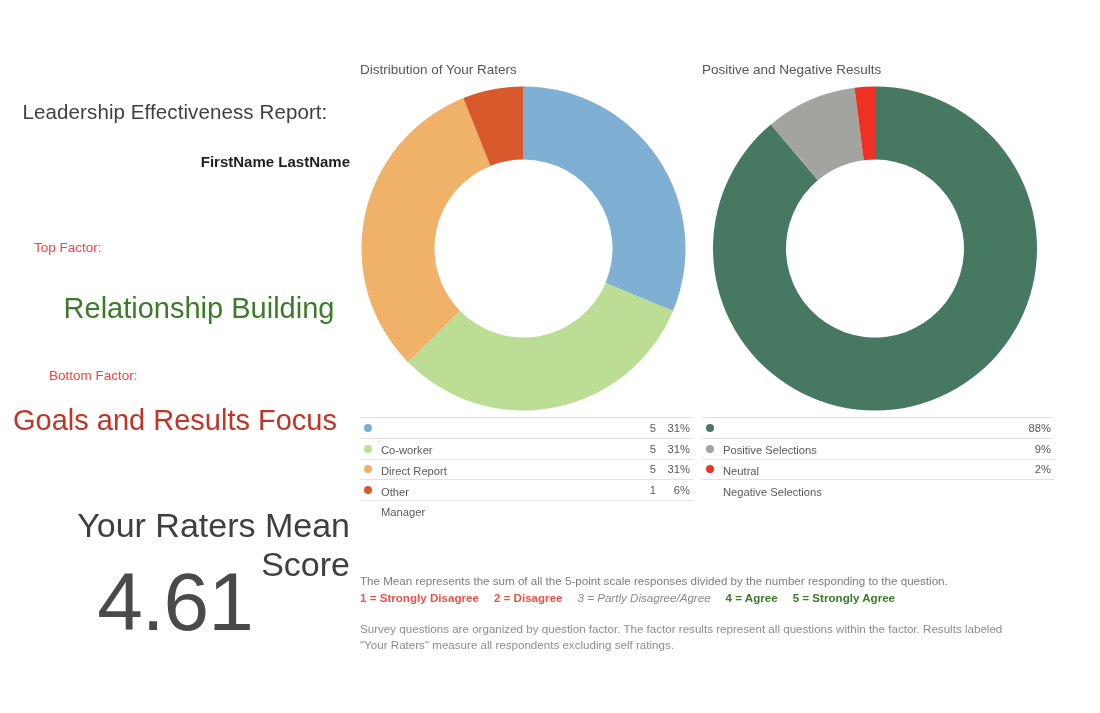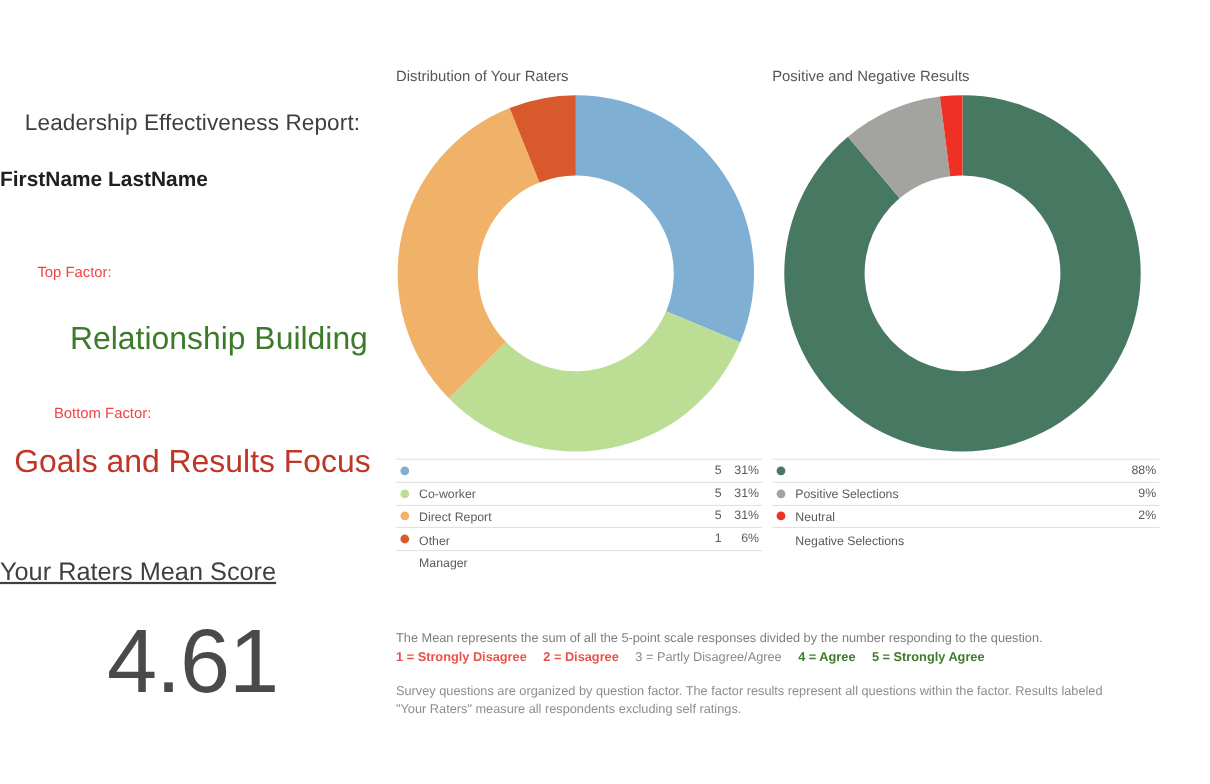--- a/index.html
+++ b/index.html
@@ -32,22 +32,22 @@
     text-align: center;
     font-size: 20.5px;
     color: #3f3f3f;
     letter-spacing: 0.1px;
   }
   .person-name {
     position: absolute;
     left: 0;
     top: 153px;
     width: 350px;
-    text-align: left;
-    font-size: 19px;
+    text-align: right;
+    font-size: 15px;
     font-weight: bold;
     color: #1f1f1f;
   }
   .factor-label {
     position: absolute;
     font-size: 13.5px;
     color: #ef4444;
   }
   .factor-label.top {
     left: 34px;
@@ -72,24 +72,23 @@
   .factor-value.bottom {
     left: 0;
     top: 403px;
     color: #bf3526;
   }
   .mean-score-label {
     position: absolute;
     left: 0;
     top: 506px;
     width: 350px;
-    text-align: left;
-    font-size: 23px;
+    text-align: right;
+    font-size: 34px;
     color: #3f3f3f;
-    text-decoration: underline;
   }
   .mean-score-value {
     position: absolute;
     left: 0;
     top: 552px;
     width: 350px;
     text-align: center;
     font-size: 82px;
     line-height: 100px;
     color: #4a4a4a;
@@ -180,21 +179,21 @@
   .scale-line {
     margin-top: 1px;
     font-size: 11.6px;
     line-height: 15.5px;
     font-weight: bold;
     white-space: nowrap;
   }
   .scale-item { margin-right: 15px; }
   .scale-item:last-child { margin-right: 0; }
   .scale-neg { color: #e8534a; }
-  .scale-neu { color: #8a8a8a; font-weight: normal; }
+  .scale-neu { color: #8a8a8a; font-weight: normal; font-style: italic; }
   .scale-pos { color: #3d7a2a; }
 
   .note-para {
     margin-top: 16px;
     font-size: 11.6px;
     line-height: 15.5px;
     color: #8d8d8d;
     width: 665px;
   }
 </style>

